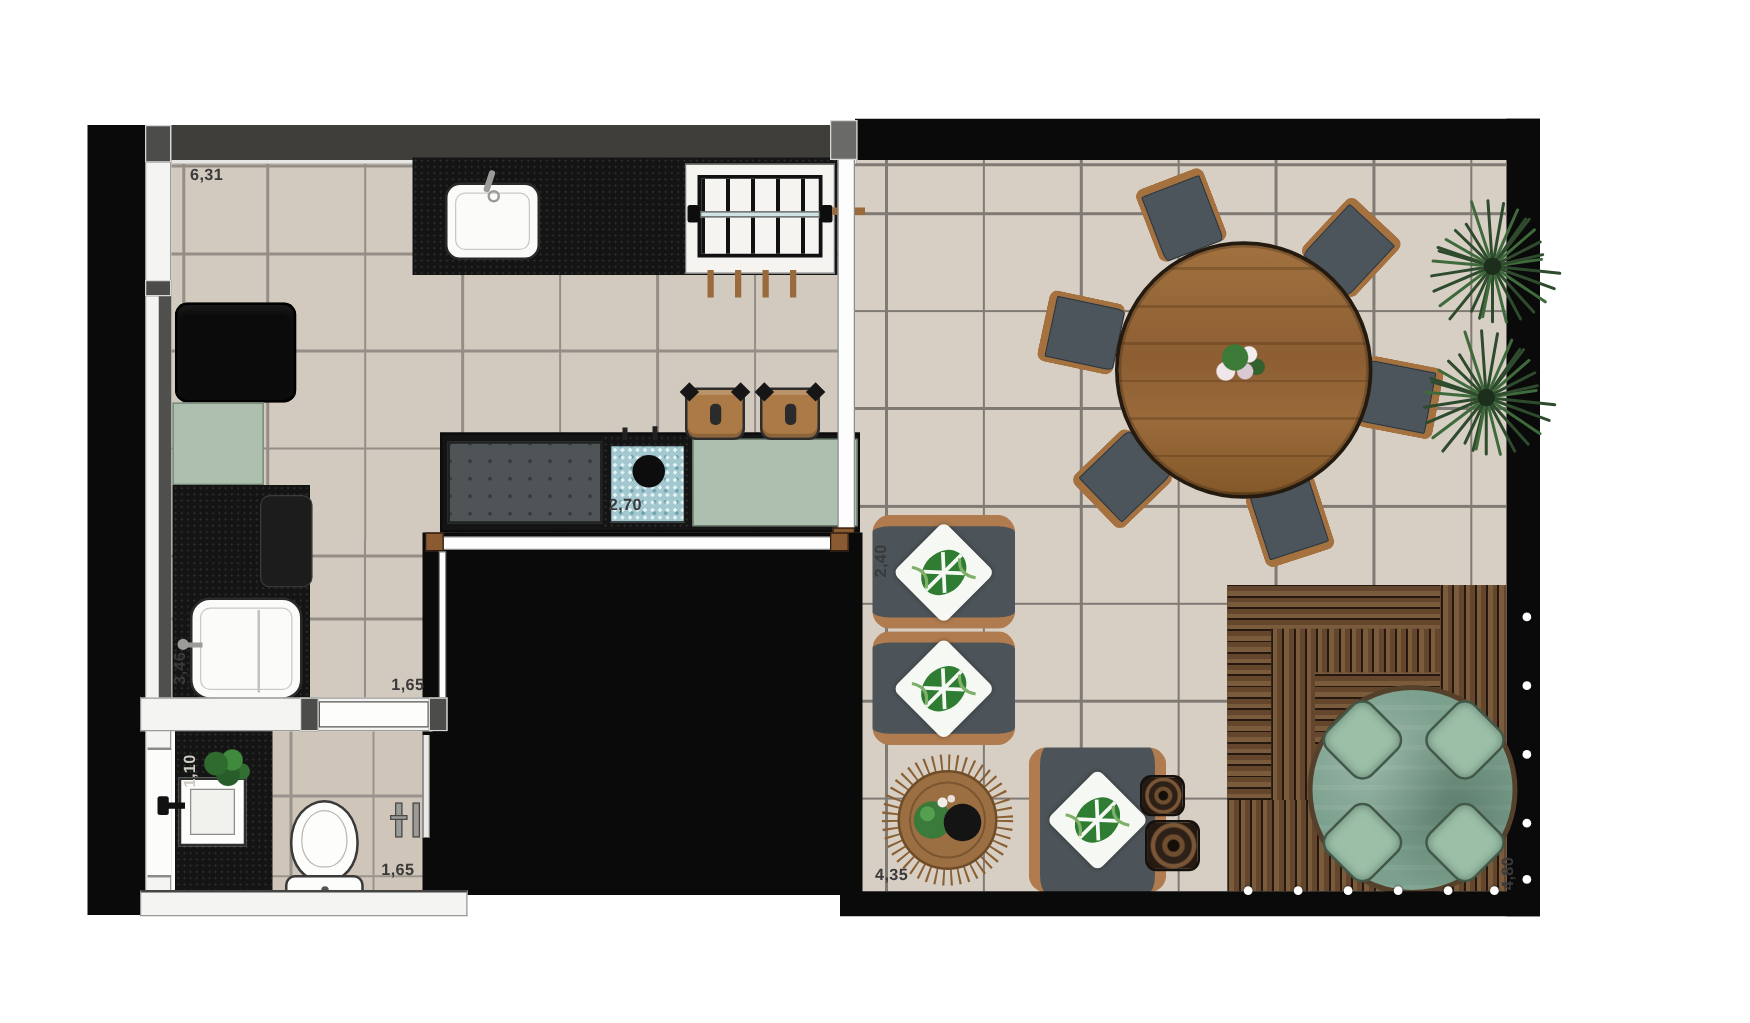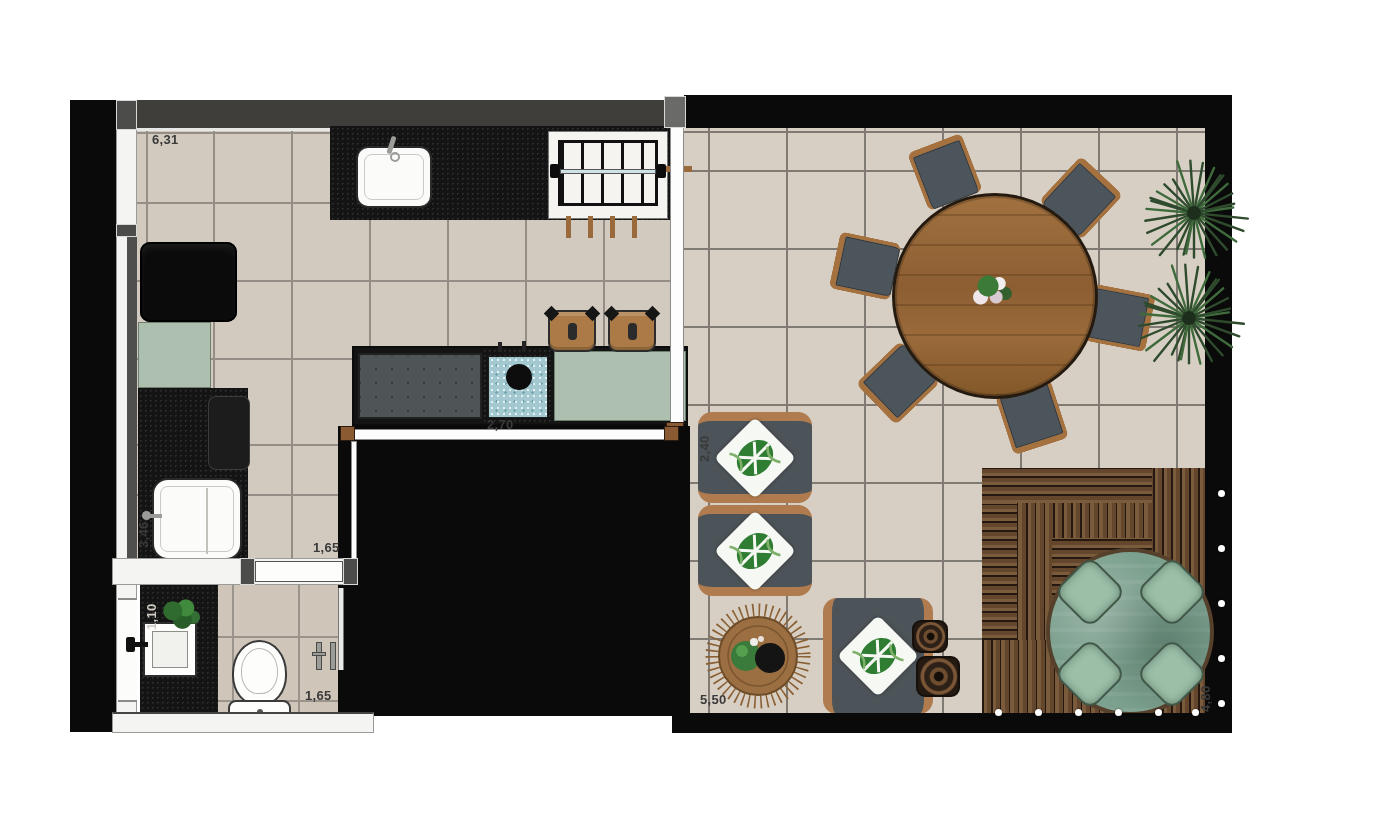--- a/index.html
+++ b/index.html
@@ -350,27 +350,27 @@
     <div class="tubseat" style="left:14px;top:14px;"></div>
     <div class="tubseat" style="left:96px;top:14px;"></div>
     <div class="tubseat" style="left:14px;top:96px;"></div>
     <div class="tubseat" style="left:96px;top:96px;"></div>
   </div>
 
   <div class="abs blk" style="left:672px;top:713px;width:560px;height:20px;z-index:35;"></div>
   <div class="abs" id="deck-lights"></div>
 
   <div class="dim" style="left:152px;top:132px;">6,31</div>
-  <div class="dim" style="left:487px;top:396px;margin-top:21px;">2,70</div>
+  <div class="dim" style="left:487px;top:396px;">2,70</div>
   <div class="dim" style="left:313px;top:540px;">1,65</div>
   <div class="dim v" style="left:136px;top:548px;">3,46</div>
   <div class="dim v" style="left:144px;top:630px;color:#cfcac2;">1,10</div>
   <div class="dim" style="left:305px;top:688px;">1,65</div>
   <div class="dim v" style="left:697px;top:462px;">2,40</div>
-  <div class="dim" style="left:700px;top:692px;">5,50</div>
+  <div class="dim" style="left:700px;top:692px;">4,35</div>
   <div class="dim v" style="left:1198px;top:712px;">4,80</div>
 
 <div class="decklight" style="left: 995px; top: 709px;"></div>
     <div class="decklight" style="left: 1035px; top: 709px;"></div>
     <div class="decklight" style="left: 1075px; top: 709px;"></div>
     <div class="decklight" style="left: 1115px; top: 709px;"></div>
     <div class="decklight" style="left: 1155px; top: 709px;"></div>
     <div class="decklight" style="left: 1192px; top: 709px;"></div>
     <div class="decklight" style="left: 1218px; top: 490px;"></div>
     <div class="decklight" style="left: 1218px; top: 545px;"></div>

